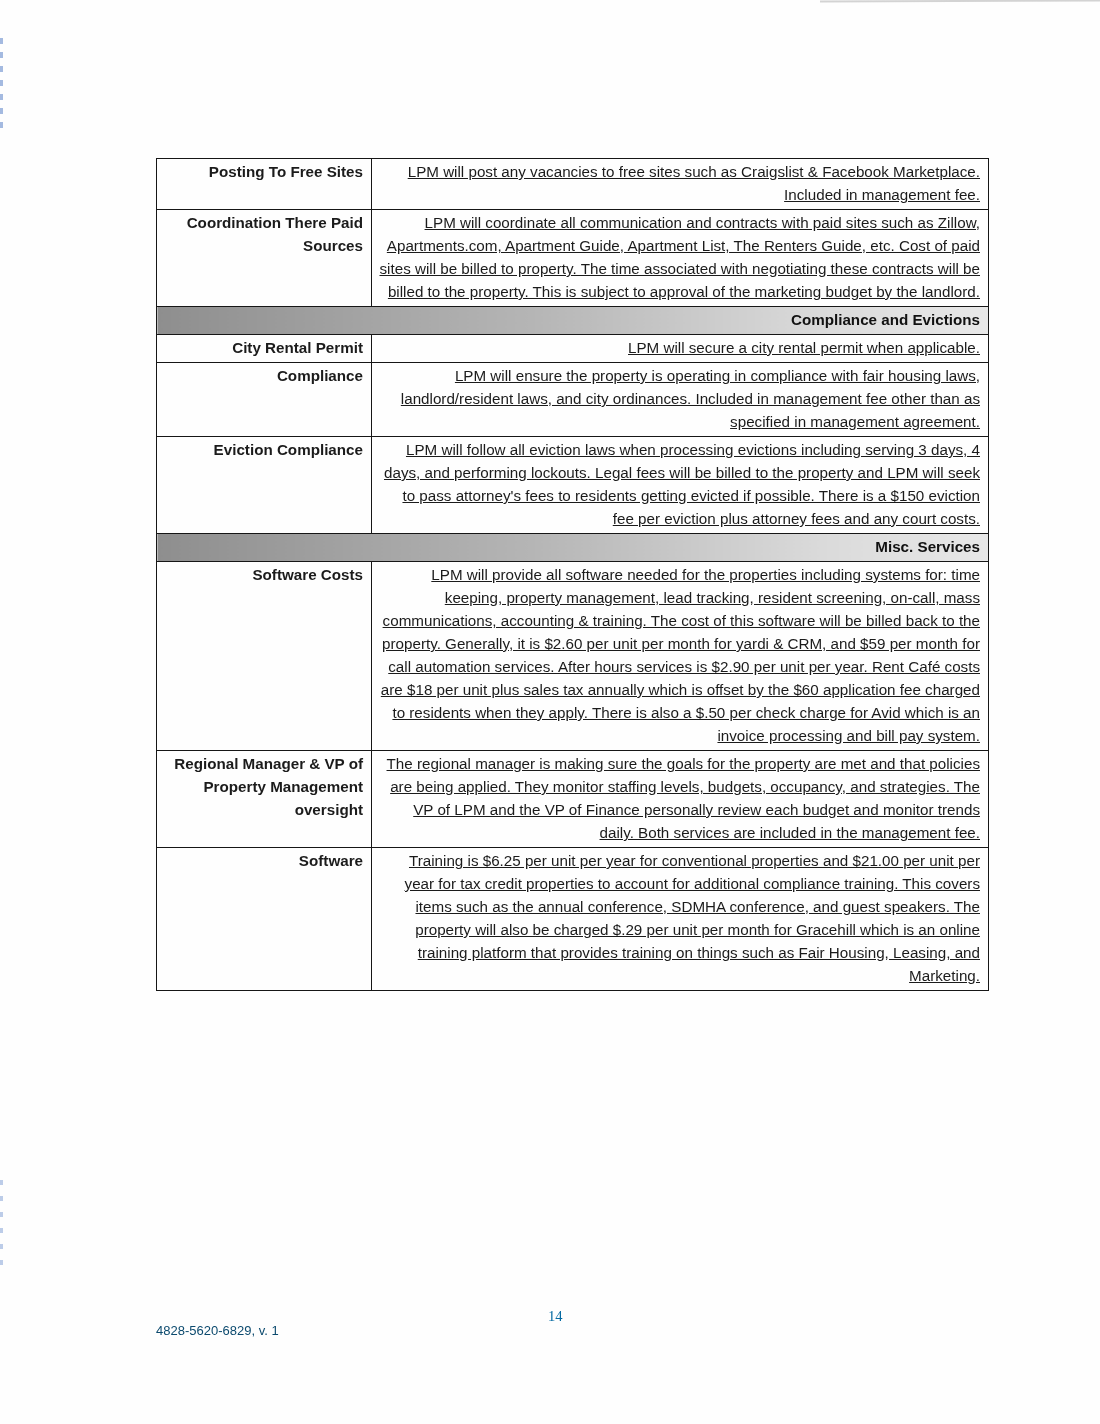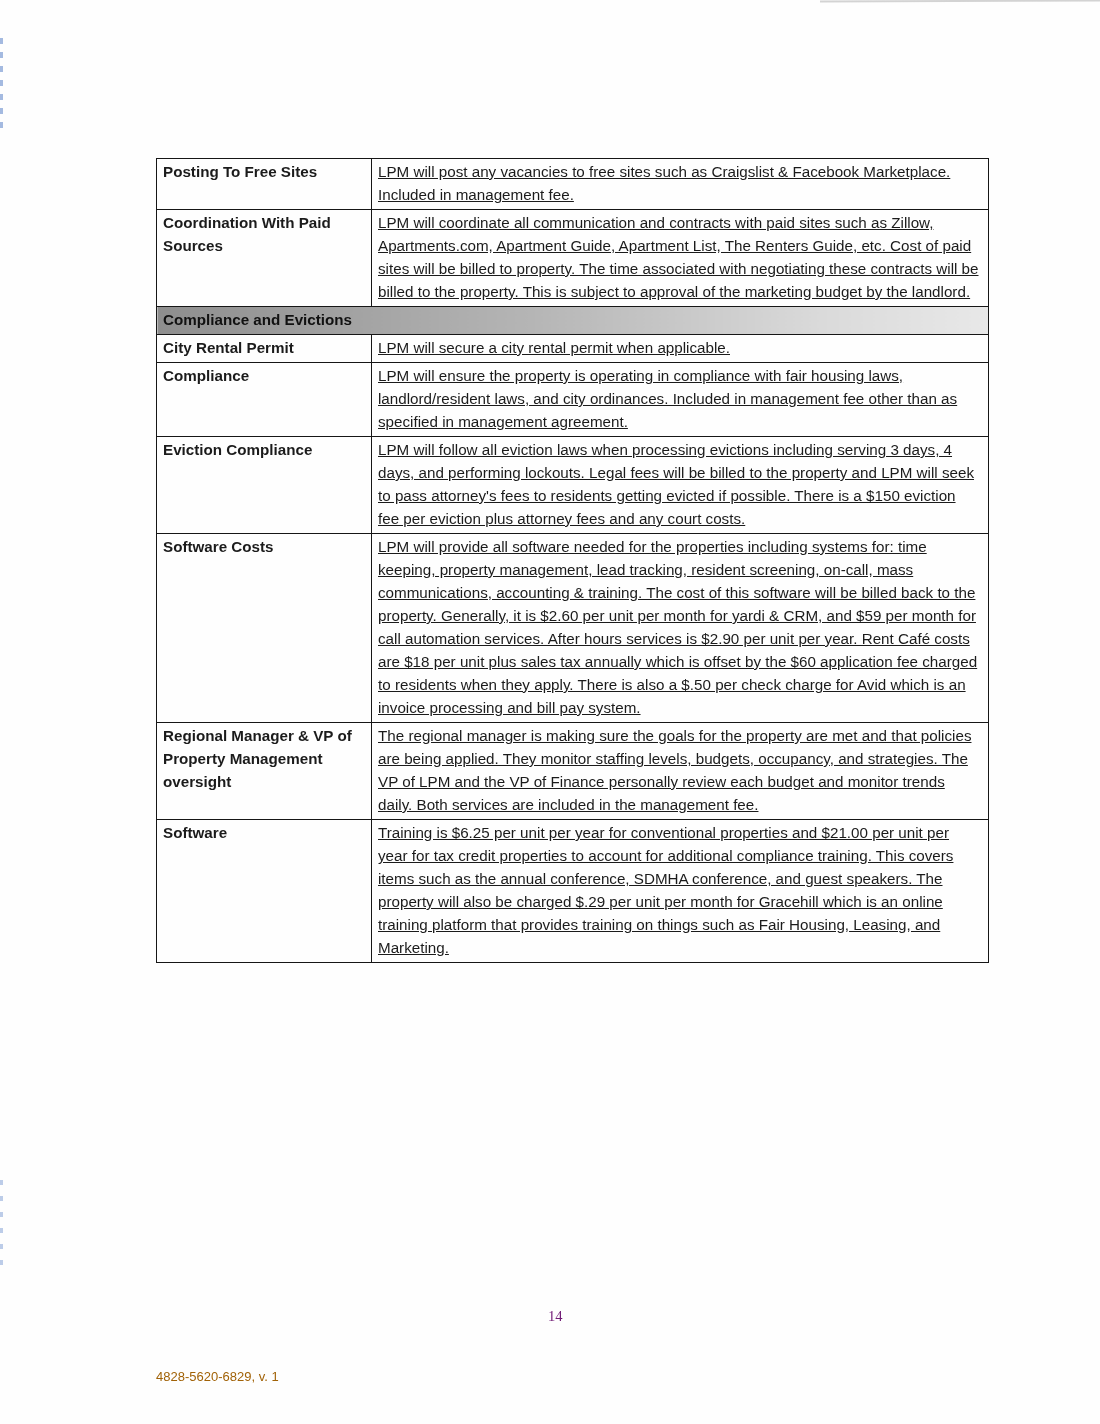--- a/index.html
+++ b/index.html
@@ -8,20 +8,21 @@
     background: #ffffff;
   }
   .page {
     position: relative;
     width: 1100px;
     height: 1424px;
     background: #fefefe;
     font-family: "Liberation Sans", sans-serif;
     color: #1b1b1b;
     overflow: hidden;
+    text-align: right;
   }
   
   .artifact { position: absolute; }
   .artifact-top {
     top: 0; left: 820px; width: 280px; height: 2px;
     background: rgba(160,160,160,0.45);
     transform: rotate(-0.2deg);
   }
   .artifact-left1 {
     top: 38px; left: 0; width: 3px; height: 95px;
@@ -60,65 +61,68 @@
   td.section-cell {
     font-weight: bold;
     padding-top: 0;
     padding-bottom: 1px;
     background: linear-gradient(90deg, #8e8e8e 0%, #b5b5b5 45%, #dadada 80%, #e8e8e8 100%);
     color: #111111;
   }
   .footer-ref {
     position: absolute;
     left: 156px;
-    top: 1369px;
+    top: 1323px;
     font-size: 13px;
-    color: #a16207;
+    color: #0c4a6e;
   }
   .page-number {
     position: absolute;
     left: 548px;
     top: 1308px;
     font-family: "Liberation Serif", serif;
     font-size: 14.5px;
-    color: #701a75;
+    color: #0369a1;
   }
 </style>
 </head>
 <body>
 
 <div class="page">
   <div class="artifact artifact-top"></div>
   <div class="artifact artifact-left1"></div>
   <div class="artifact artifact-left2"></div>
 
   <table class="services-table">
     <tbody>
         <tr>
           <td class="label-cell">Posting To Free Sites</td>
           <td class="desc-cell">LPM will post any vacancies to free sites such as Craigslist &amp; Facebook Marketplace. Included in management fee.</td>
         </tr>
         <tr>
-          <td class="label-cell">Coordination With Paid Sources</td>
+          <td class="label-cell">Coordination There Paid Sources</td>
           <td class="desc-cell">LPM will coordinate all communication and contracts with paid sites such as Zillow, Apartments.com, Apartment Guide, Apartment List, The Renters Guide, etc. Cost of paid sites will be billed to property. The time associated with negotiating these contracts will be billed to the property. This is subject to approval of the marketing budget by the landlord.</td>
         </tr>
         <tr>
           <td colspan="2" class="section-cell">Compliance and Evictions</td>
         </tr>
         <tr>
           <td class="label-cell">City Rental Permit</td>
           <td class="desc-cell">LPM will secure a city rental permit when applicable.</td>
         </tr>
         <tr>
           <td class="label-cell">Compliance</td>
           <td class="desc-cell">LPM will ensure the property is operating in compliance with fair housing laws, landlord/resident laws, and city ordinances. Included in management fee other than as specified in management agreement.</td>
         </tr>
         <tr>
           <td class="label-cell">Eviction Compliance</td>
           <td class="desc-cell">LPM will follow all eviction laws when processing evictions including serving 3 days, 4 days, and performing lockouts. Legal fees will be billed to the property and LPM will seek to pass attorney's fees to residents getting evicted if possible. There is a $150 eviction fee per eviction plus attorney fees and any court costs.</td>
+        </tr>
+        <tr>
+          <td colspan="2" class="section-cell">Misc. Services</td>
         </tr>
         <tr>
           <td class="label-cell">Software Costs</td>
           <td class="desc-cell">LPM will provide all software needed for the properties including systems for: time keeping, property management, lead tracking, resident screening, on-call, mass communications, accounting &amp; training. The cost of this software will be billed back to the property. Generally, it is $2.60 per unit per month for yardi &amp; CRM, and $59 per month for call automation services. After hours services is $2.90 per unit per year.  Rent Café costs are $18 per unit plus sales tax annually which is offset by the $60 application fee charged to residents when they apply. There is also a $.50 per check charge for Avid which is an invoice processing and bill pay system.</td>
         </tr>
         <tr>
           <td class="label-cell">Regional Manager &amp; VP of Property Management oversight</td>
           <td class="desc-cell">The regional manager is making sure the goals for the property are met and that policies are being applied. They monitor staffing levels, budgets, occupancy, and strategies. The VP of LPM and the VP of Finance personally review each budget and monitor trends daily. Both services are included in the management fee.</td>
         </tr>
         <tr>

